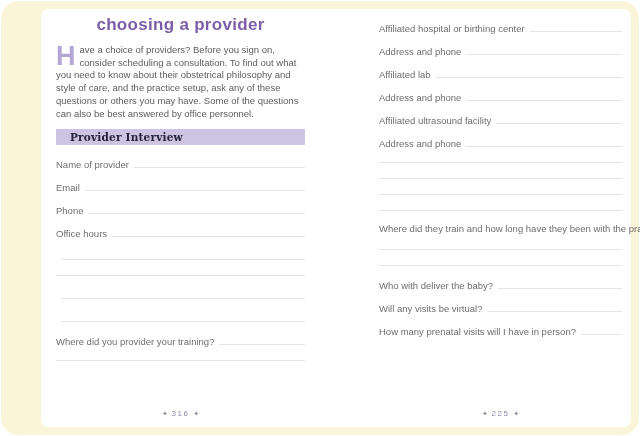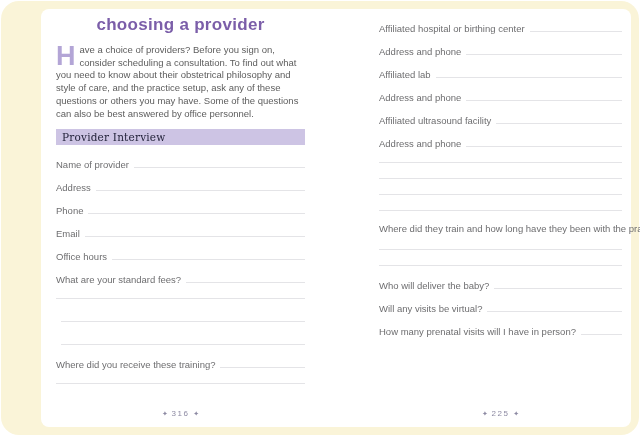--- a/index.html
+++ b/index.html
@@ -37,23 +37,23 @@
   .dropcap {
     float:left;
     font-size:27px; line-height:23px;
     font-weight:bold; color:#B3A5D6;
     margin:1px 4px 0 0;
   }
   .section-bar {
     margin-top:9px; height:16px;
     background:#CDC4E4;
     display:flex; align-items:center;
-    padding-left:6px; box-sizing:border-box;
+    padding-left:14px; box-sizing:border-box;
     font-family:"DejaVu Serif", serif;
-    font-weight:normal; font-size:10.5px; color:#23233A;
+    font-weight:bold; font-size:10.5px; color:#23233A;
     letter-spacing:0.2px;
   }
   .field-row {
     display:flex; align-items:baseline;
     margin-top:13px; height:10px;
     font-size:9.5px; color:#6E6E70;
   }
   .field-row .label { white-space:nowrap; line-height:10px; }
   .write-line {
     flex:1; margin-left:5px; height:9px;
@@ -82,56 +82,51 @@
       <div class="section-bar">
         <span>Provider Interview</span>
       </div>
       <div class="fields">
 
           <div class="field-row">
             <span class="label">Name of provider</span>
             <span class="write-line"></span>
           </div>
 
-          <div class="field-row">
-            <span class="label">Address</span>
+
+          <div class="field-row">
+            <span class="label">Email</span>
             <span class="write-line"></span>
           </div>
 
           <div class="field-row">
             <span class="label">Phone</span>
             <span class="write-line"></span>
           </div>
 
           <div class="field-row">
-            <span class="label">Email</span>
-            <span class="write-line"></span>
-          </div>
-
-          <div class="field-row">
             <span class="label">Office hours</span>
             <span class="write-line"></span>
           </div>
 
           <div class="field-row">
-            <span class="label">What are your standard fees?</span>
-            <span class="write-line"></span>
-          </div>
-
-        <div class="blank-line"></div>
-          <div class="field-row">
-            <span class="write-line"></span>
-          </div>
-
-          <div class="field-row">
-            <span class="write-line"></span>
-          </div>
-
-          <div class="field-row">
-            <span class="label">Where did you receive these training?</span>
+            <span class="write-line"></span>
+          </div>
+
+        <div class="blank-line"></div>
+          <div class="field-row">
+            <span class="write-line"></span>
+          </div>
+
+          <div class="field-row">
+            <span class="write-line"></span>
+          </div>
+
+          <div class="field-row">
+            <span class="label">Where did you provider your training?</span>
             <span class="write-line"></span>
           </div>
         <div class="blank-line"></div>
         </div>
       <div class="footer">
         <span class="orn">✦</span>
         <span>316</span>
         <span class="orn">✦</span>
       </div>
     </section>
@@ -174,21 +169,21 @@
         <div class="blank-line"></div>
           <div class="blank-line"></div>
           <div class="field-row">
             <span class="label">Where did they train and how long have they been with the practice?</span>
 
           </div>
         <div class="blank-line"></div>
           <div class="blank-line"></div>
 
           <div class="field-row">
-            <span class="label">Who will deliver the baby?</span>
+            <span class="label">Who with deliver the baby?</span>
             <span class="write-line"></span>
           </div>
 
           <div class="field-row">
             <span class="label">Will any visits be virtual?</span>
             <span class="write-line"></span>
           </div>
 
           <div class="field-row">
             <span class="label">How many prenatal visits will I have in person?</span>

